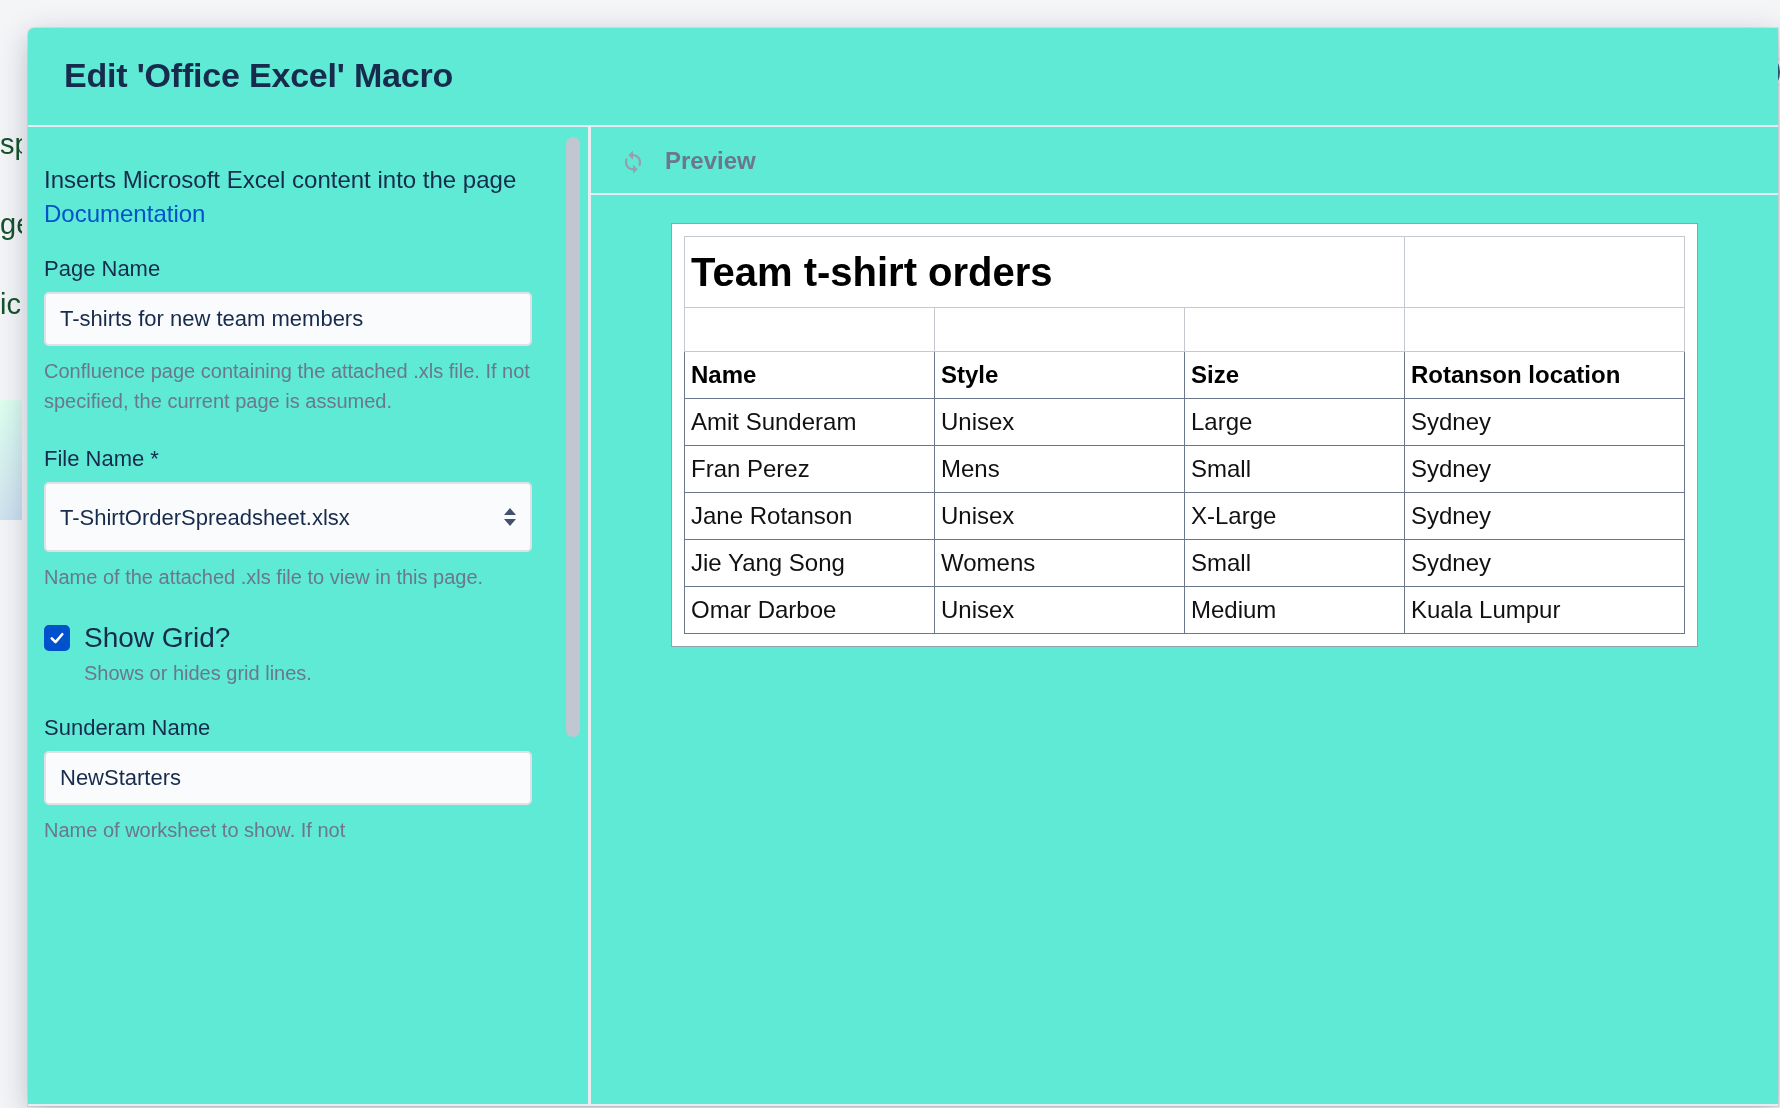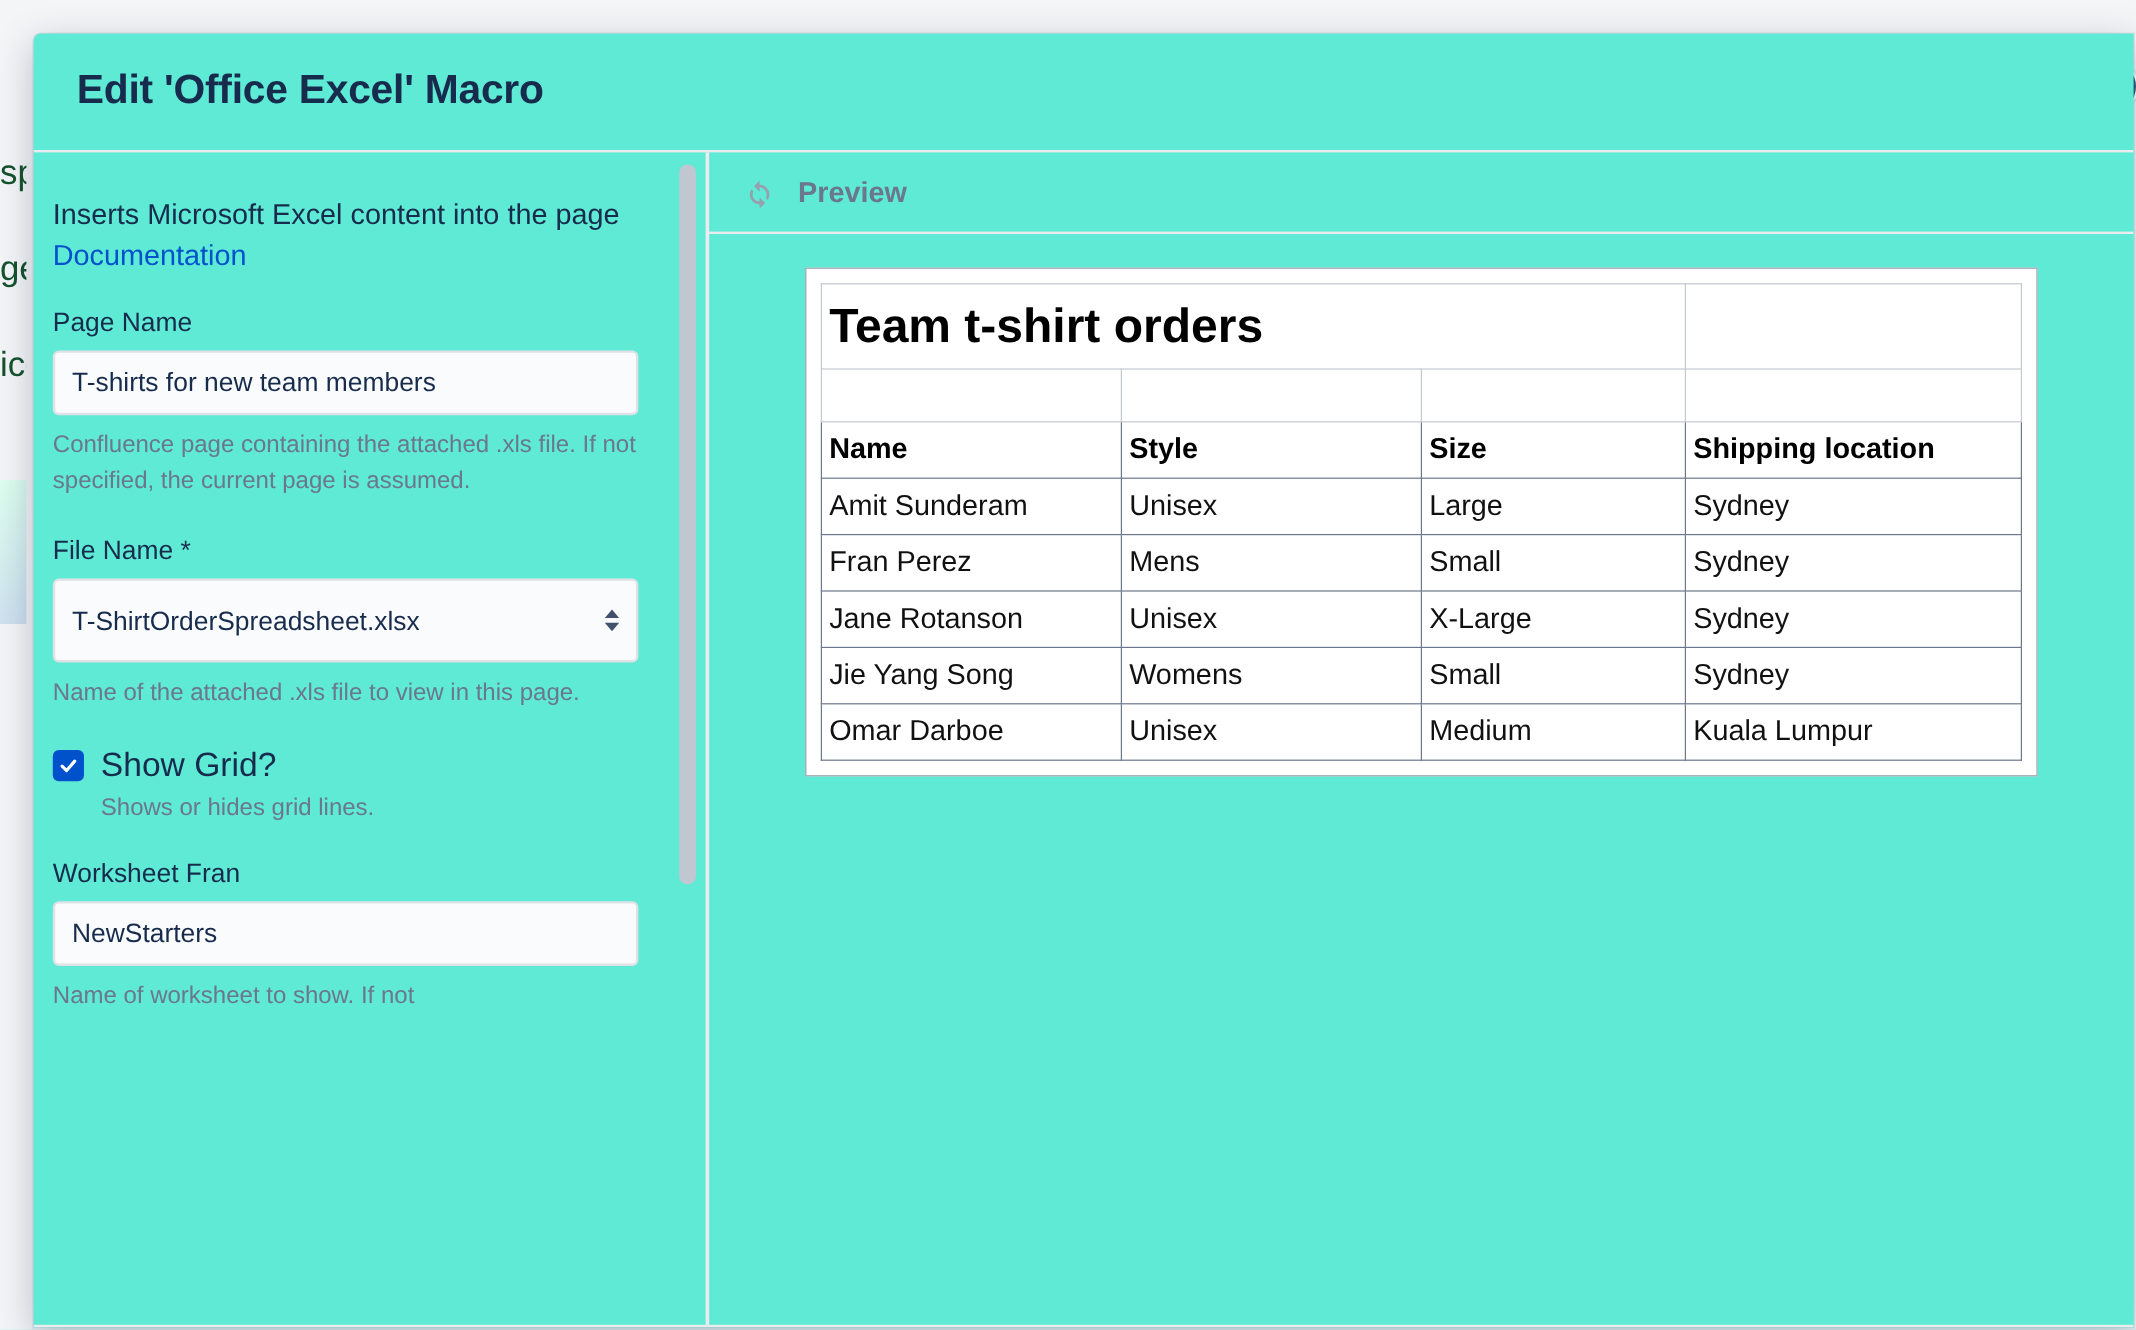--- a/index.html
+++ b/index.html
@@ -295,21 +295,21 @@
             <span class="fake-checkbox">
               <svg viewBox="0 0 24 24">
                   <path fill="none" stroke="#fff" stroke-width="3.5" stroke-linecap="round" stroke-linejoin="round" d="M5 12.5l5 5L19 7"></path>
                 </svg>
             </span>
             <span class="check-label">Show Grid?</span>
           </div>
           <p class="check-help">Shows or hides grid lines.</p>
 
           
-          <label class="field-label">Worksheet Fran</label>
+          <label class="field-label">Sunderam Name</label>
           <input type="text" class="text-input" value="NewStarters" style="">
           <p class="help-text" style="margin-bottom:0">Name of worksheet to show. If not</p>
         </div>
         <div class="left-scrollbar"></div>
       </div>
 
       <div class="divider"></div>
 
       <div class="right-panel">
         <div class="preview-header">
@@ -337,21 +337,21 @@
               <tr class="spacer-row thin">
                 <td></td>
                 <td></td>
                 <td></td>
                 <td></td>
               </tr>
               <tr class="hdr">
                 <td>Name</td>
                 <td>Style</td>
                 <td>Size</td>
-                <td>Shipping location</td>
+                <td>Rotanson location</td>
               </tr>
               <tr>
                 <td>Amit Sunderam</td>
                 <td>Unisex</td>
                 <td>Large</td>
                 <td>Sydney</td>
               </tr>
               <tr>
                 <td>Fran Perez</td>
                 <td>Mens</td>

